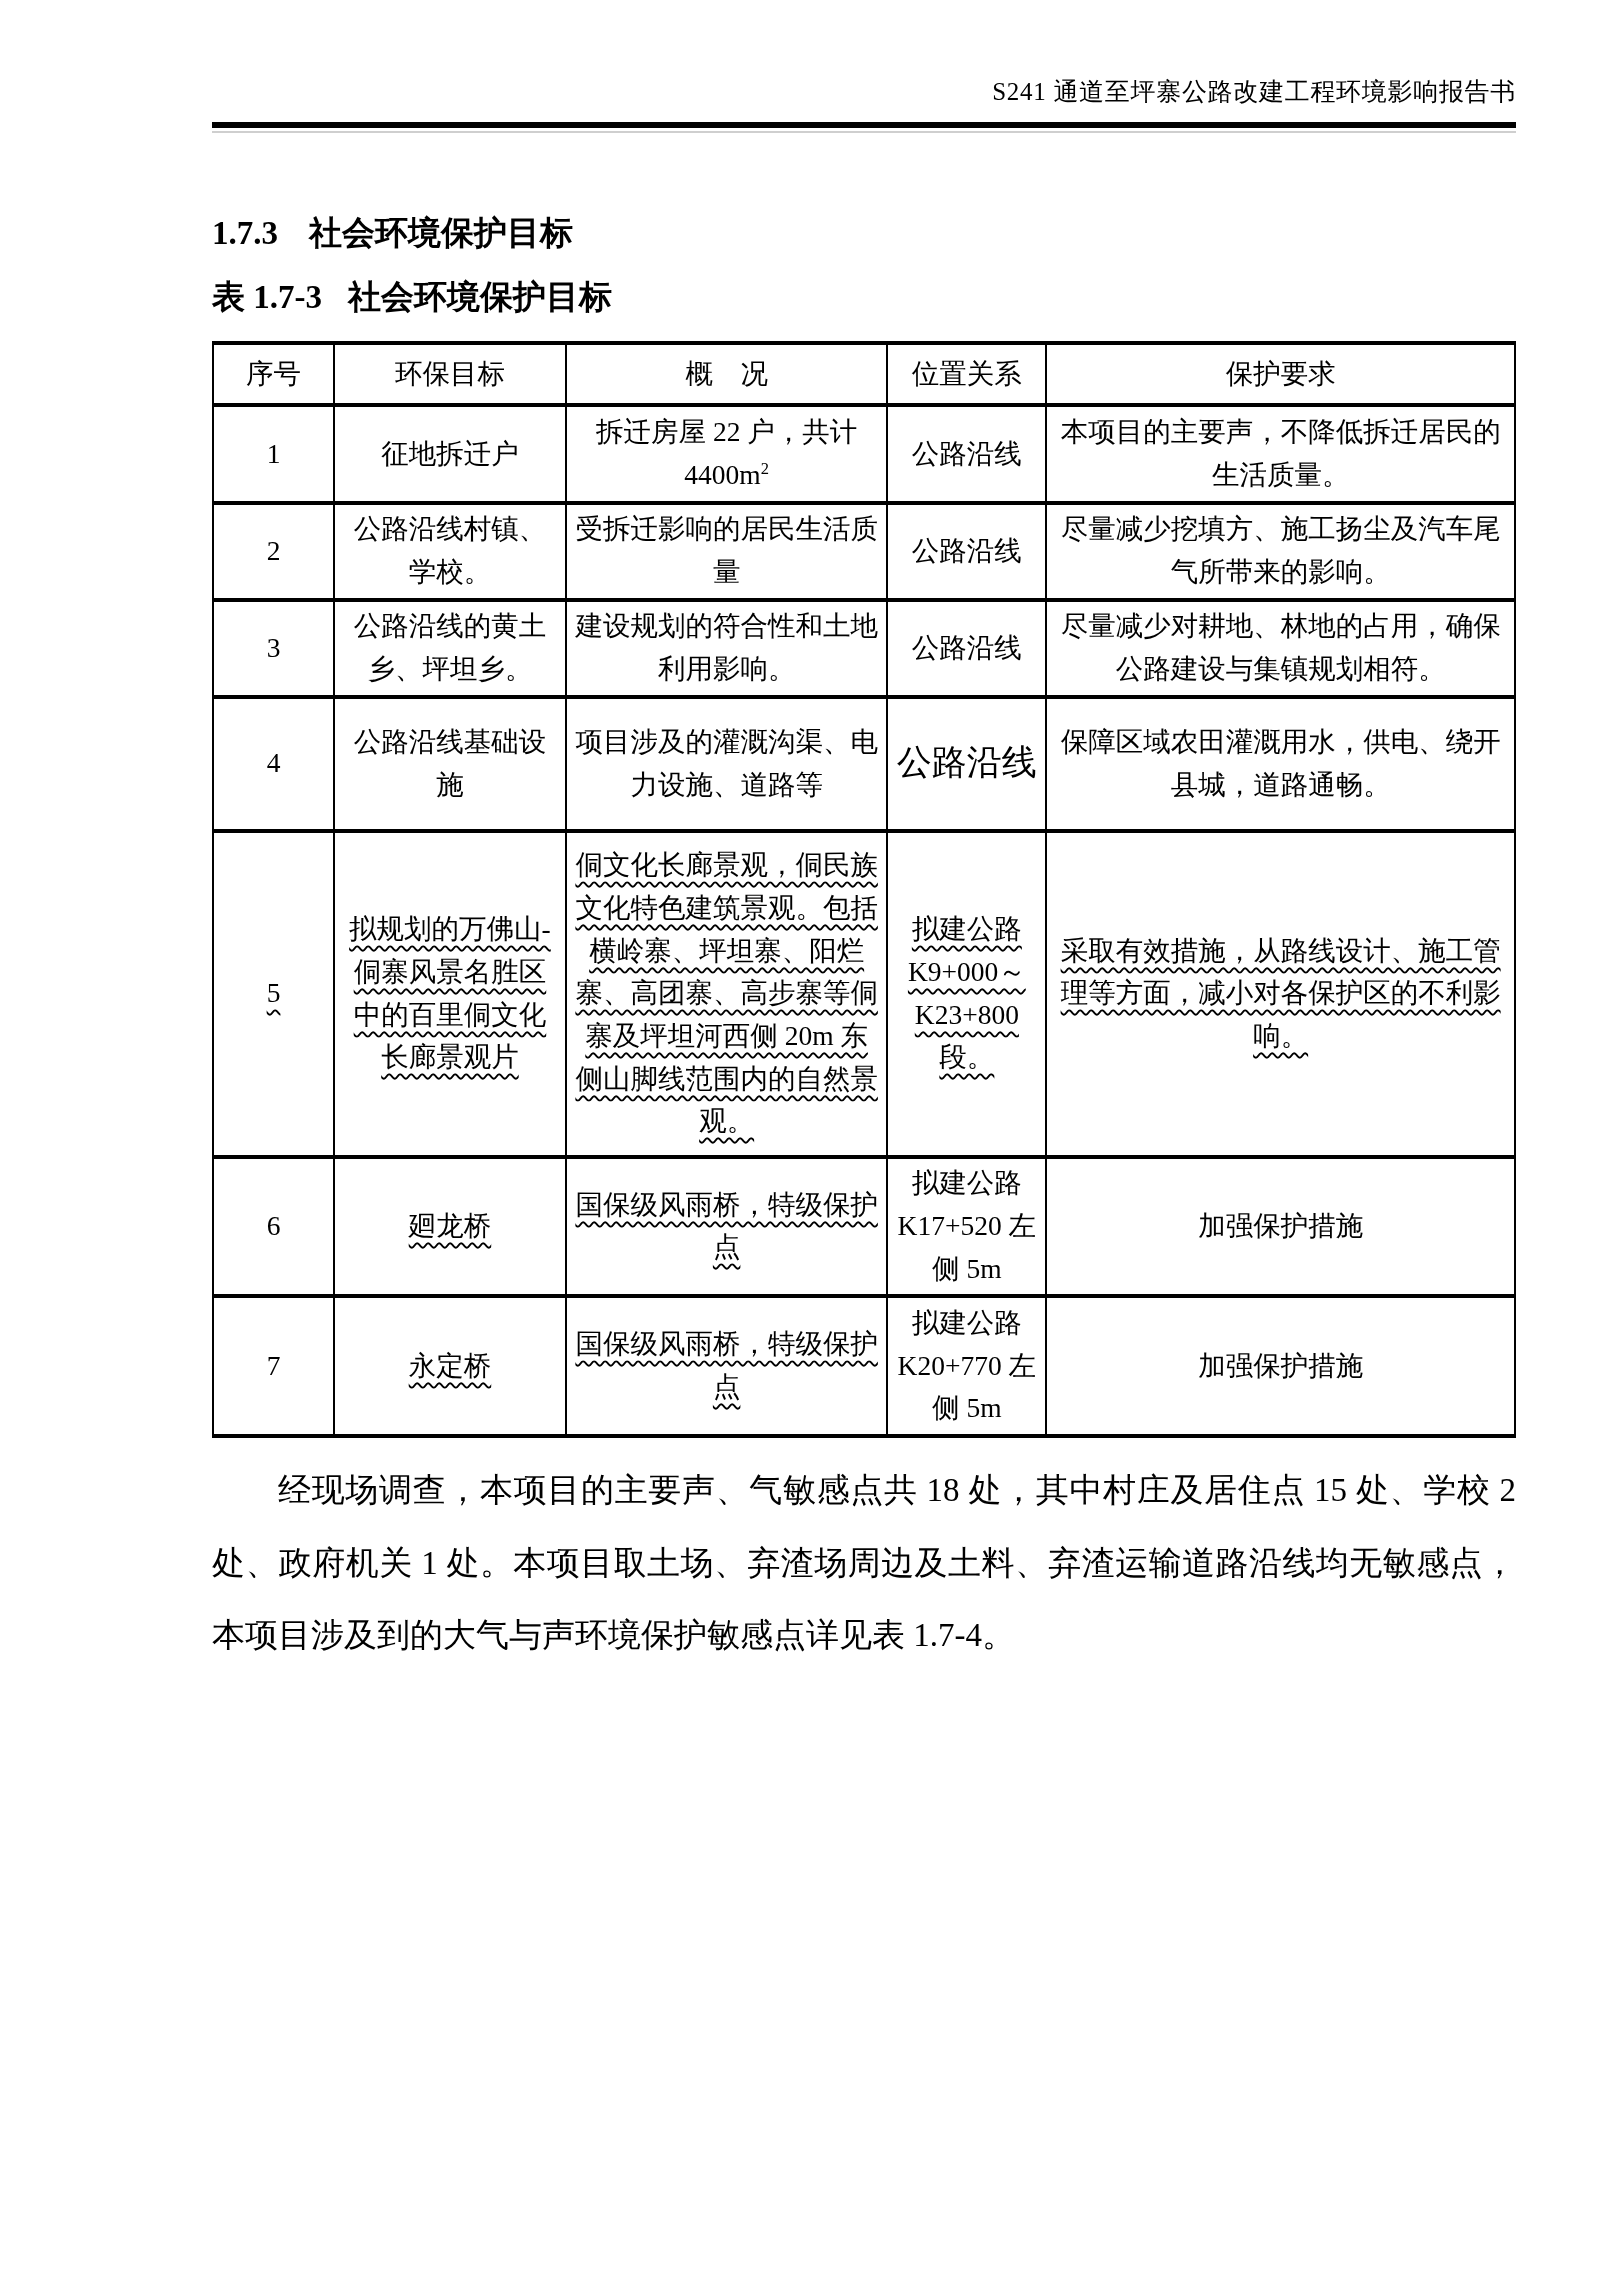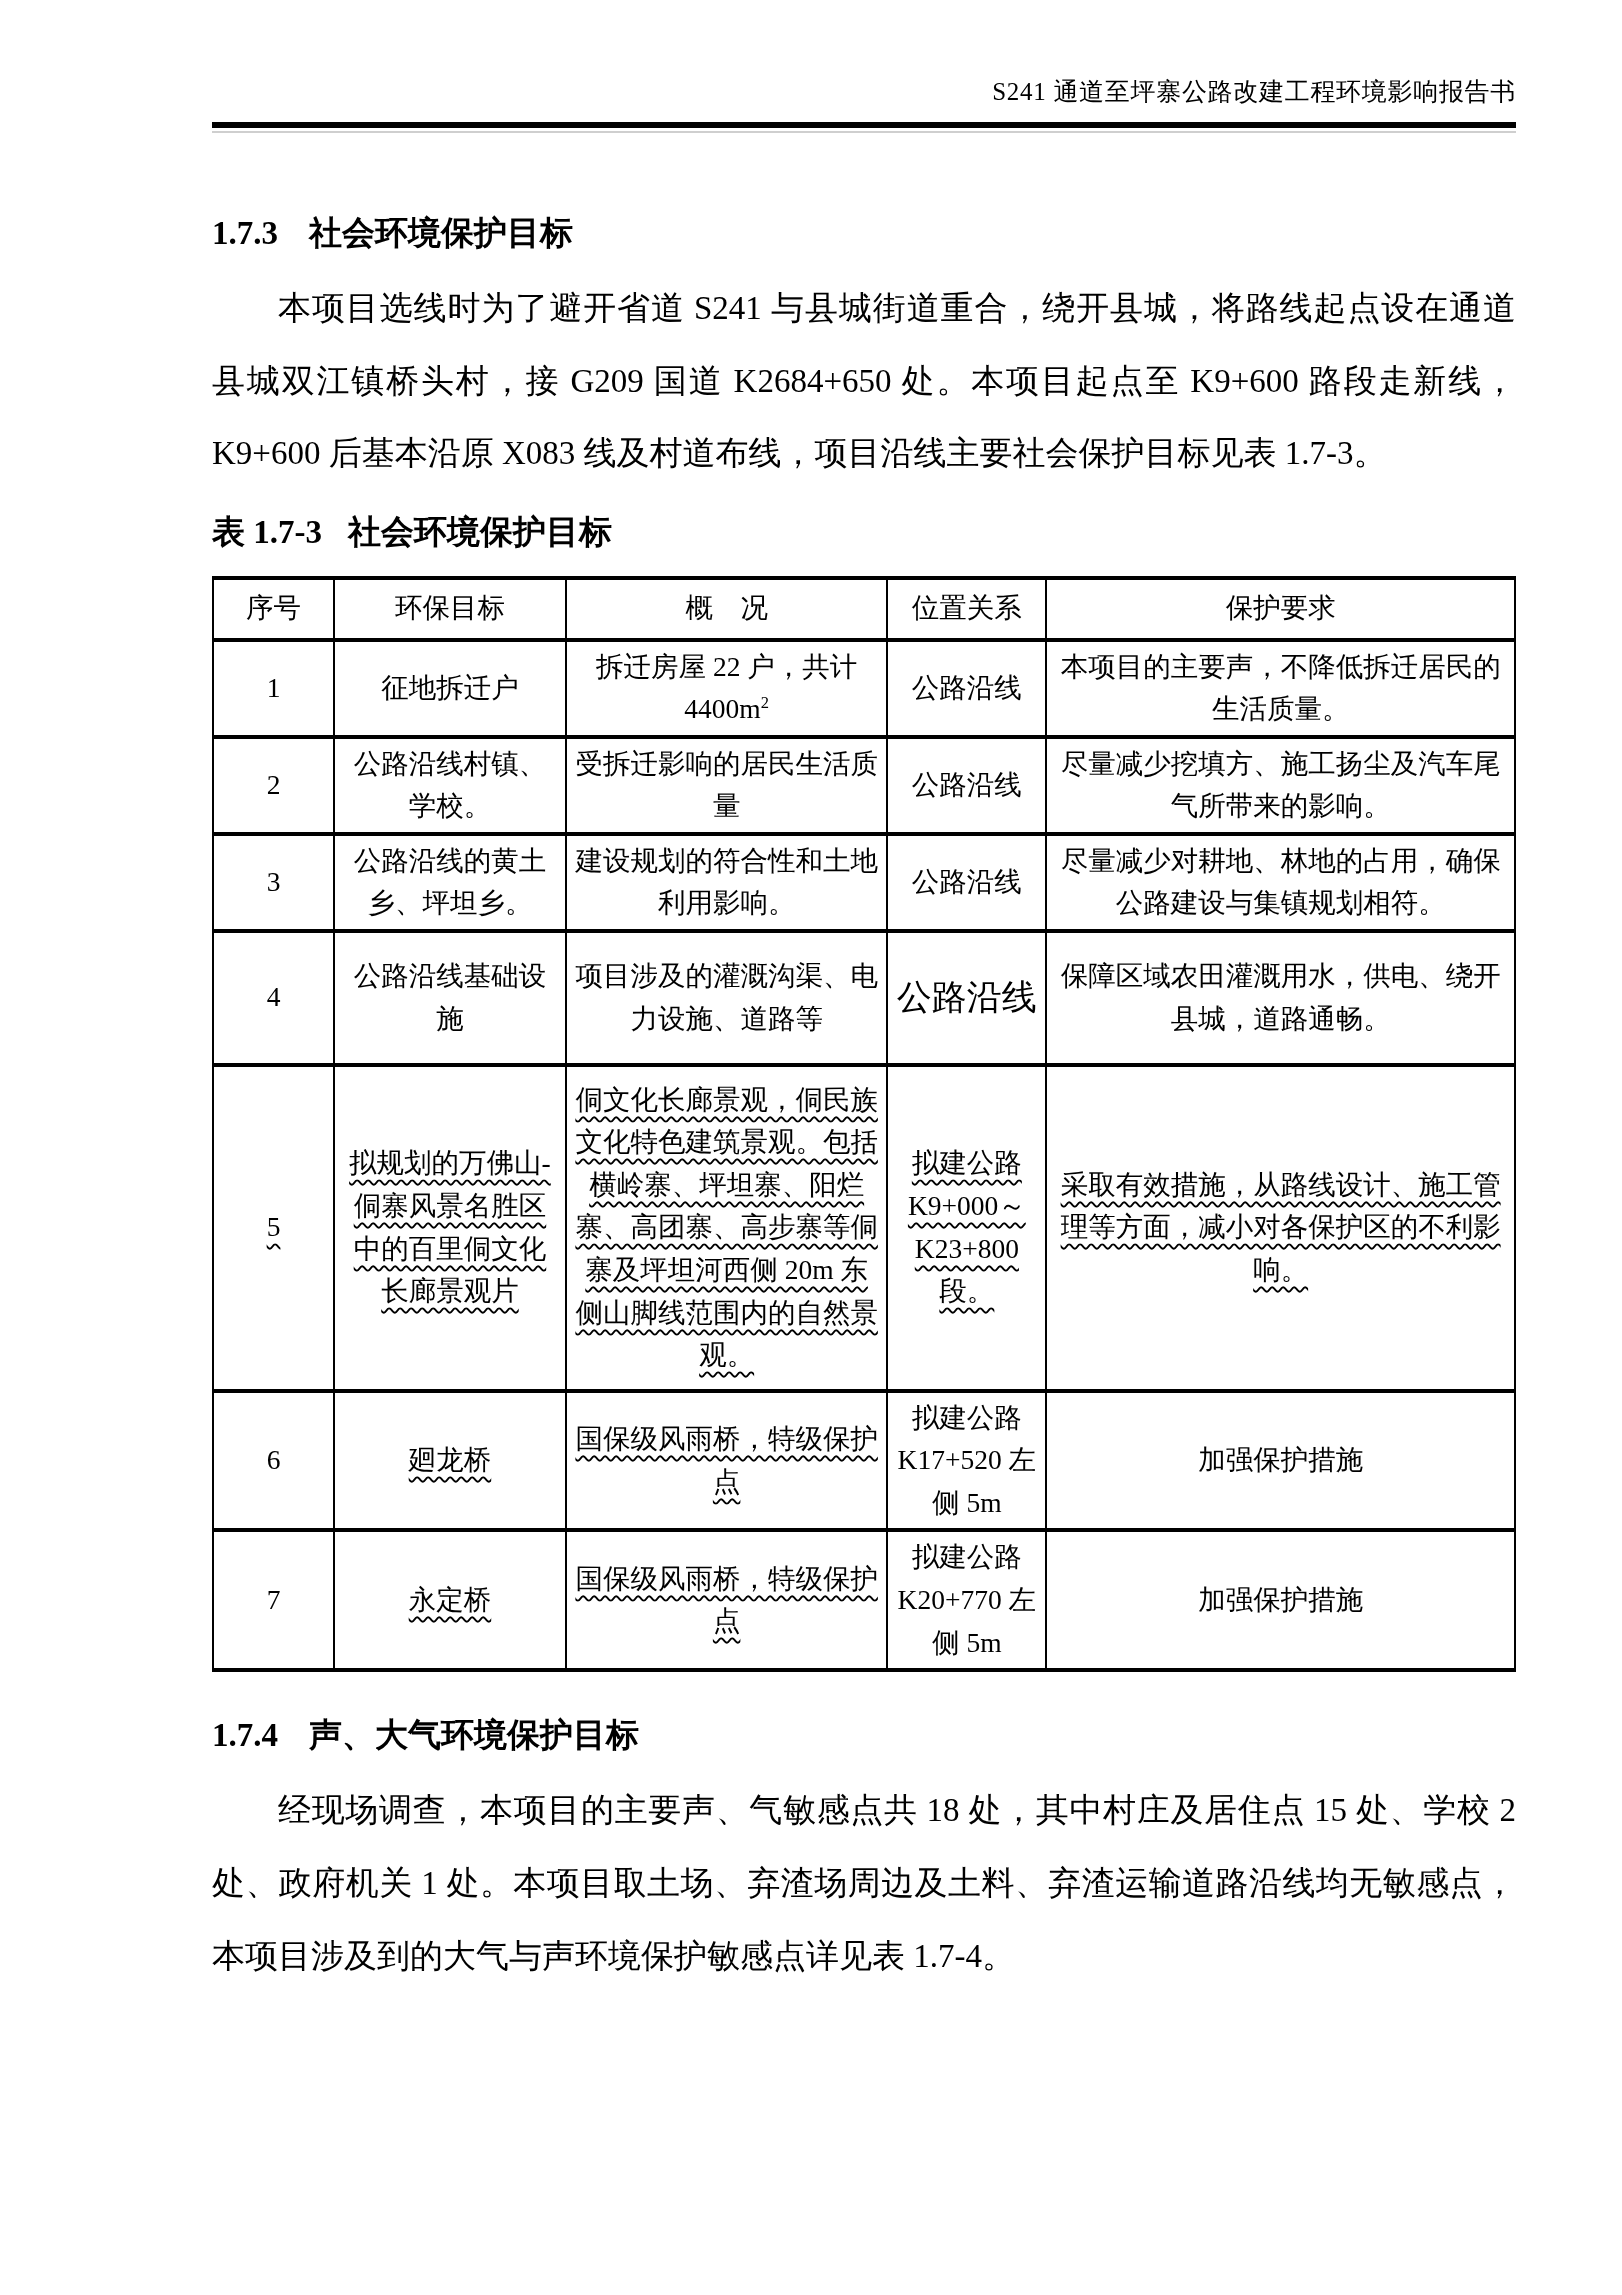--- a/index.html
+++ b/index.html
@@ -91,21 +91,20 @@
   <div class="content">
 
     <div class="doc-header">S241 通道至坪寨公路改建工程环境影响报告书</div>
     <div class="header-rule"></div>
     <div class="header-rule-sub"></div>
 
     <div class="section-heading">
       <span class="sec-num">1.7.3</span><span class="sec-title">社会环境保护目标</span>
     </div>
 
-    <p class="body-para">本项目选线时为了避开省道 S241 与县城街道重合，绕开县城，将路线起点设在通道县城双江镇桥头村，接 G209 国道 K2684+650 处。本项目起点至 K9+600 路段走新线，K9+600 后基本沿原 X083 线及村道布线，项目沿线主要社会保护目标见表 1.7-3。</p>
 
     <div class="table-title">
       <span class="tt-label">表 1.7-3</span><span class="tt-text">社会环境保护目标</span>
     </div>
 
     <table class="env-table">
       <colgroup>
         <col style="width:9.3%">
         <col style="width:17.8%">
         <col style="width:24.7%">
@@ -175,22 +174,19 @@
         <tr class="rh-7">
           <td class="c-no">7</td>
           <td class="c-target"><span class="wavy">永定桥</span></td>
           <td class="c-over"><span class="wavy">国保级风雨桥，特级保护点</span></td>
           <td class="c-loc">拟建公路 K20+770 左侧 5m</td>
           <td class="c-req">加强保护措施</td>
         </tr>
       </tbody>
     </table>
 
-    <div class="section-heading second">
-      <span class="sec-num">1.7.4</span><span class="sec-title">声、大气环境保护目标</span>
-    </div>
 
     <p class="body-para">经现场调查，本项目的主要声、气敏感点共 18 处，其中村庄及居住点 15 处、学校 2 处、政府机关 1 处。本项目取土场、弃渣场周边及土料、弃渣运输道路沿线均无敏感点，本项目涉及到的大气与声环境保护敏感点详见表 1.7-4。</p>
 
   </div>
 
 </div>
 
 
 </body></html>

